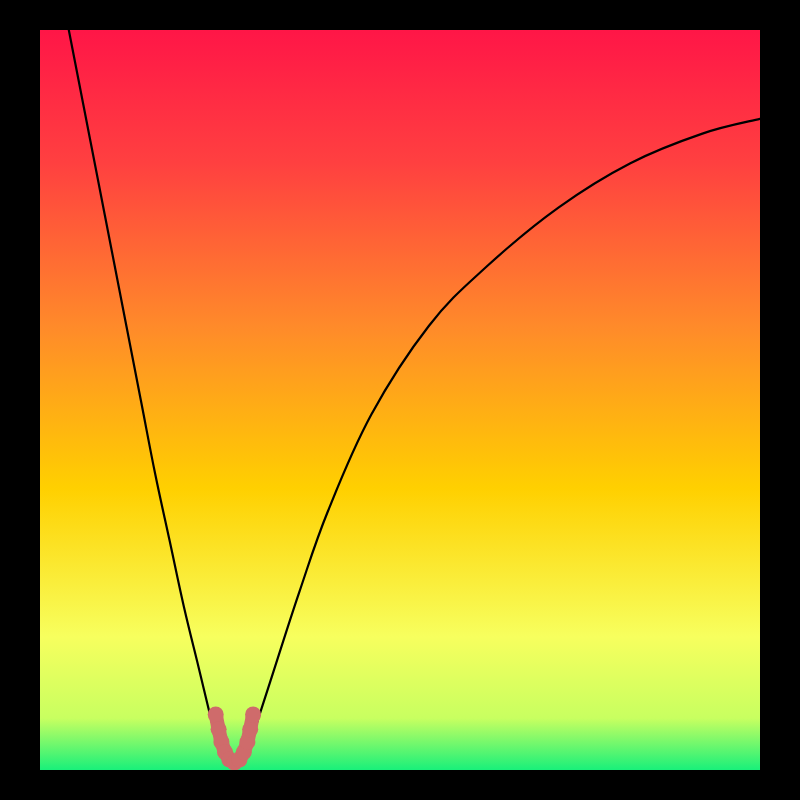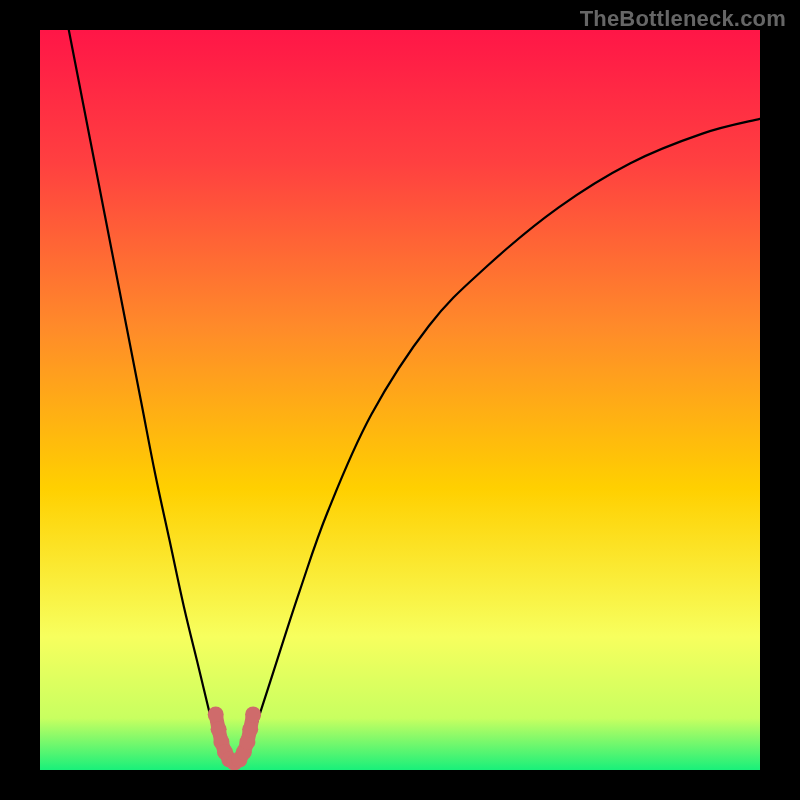--- a/index.html
+++ b/index.html
@@ -38,21 +38,20 @@
   .plot svg {
     display: block;
     width: 100%;
     height: 100%;
   }
 </style>
 </head>
 <body>
 
 <div class="stage">
-  <div class="watermark">TheBottleneck.com</div>
   <div class="plot">
     <svg viewBox="0 0 720 740" preserveAspectRatio="none">
       <defs>
         <linearGradient id="bg" x1="0" y1="0" x2="0" y2="1">
             <stop offset="0.0%" stop-color="#ff1647"></stop>
             <stop offset="18.0%" stop-color="#ff4040"></stop>
             <stop offset="40.0%" stop-color="#ff8a2a"></stop>
             <stop offset="62.0%" stop-color="#ffd000"></stop>
             <stop offset="82.0%" stop-color="#f7ff5e"></stop>
             <stop offset="93.0%" stop-color="#c8ff60"></stop>

